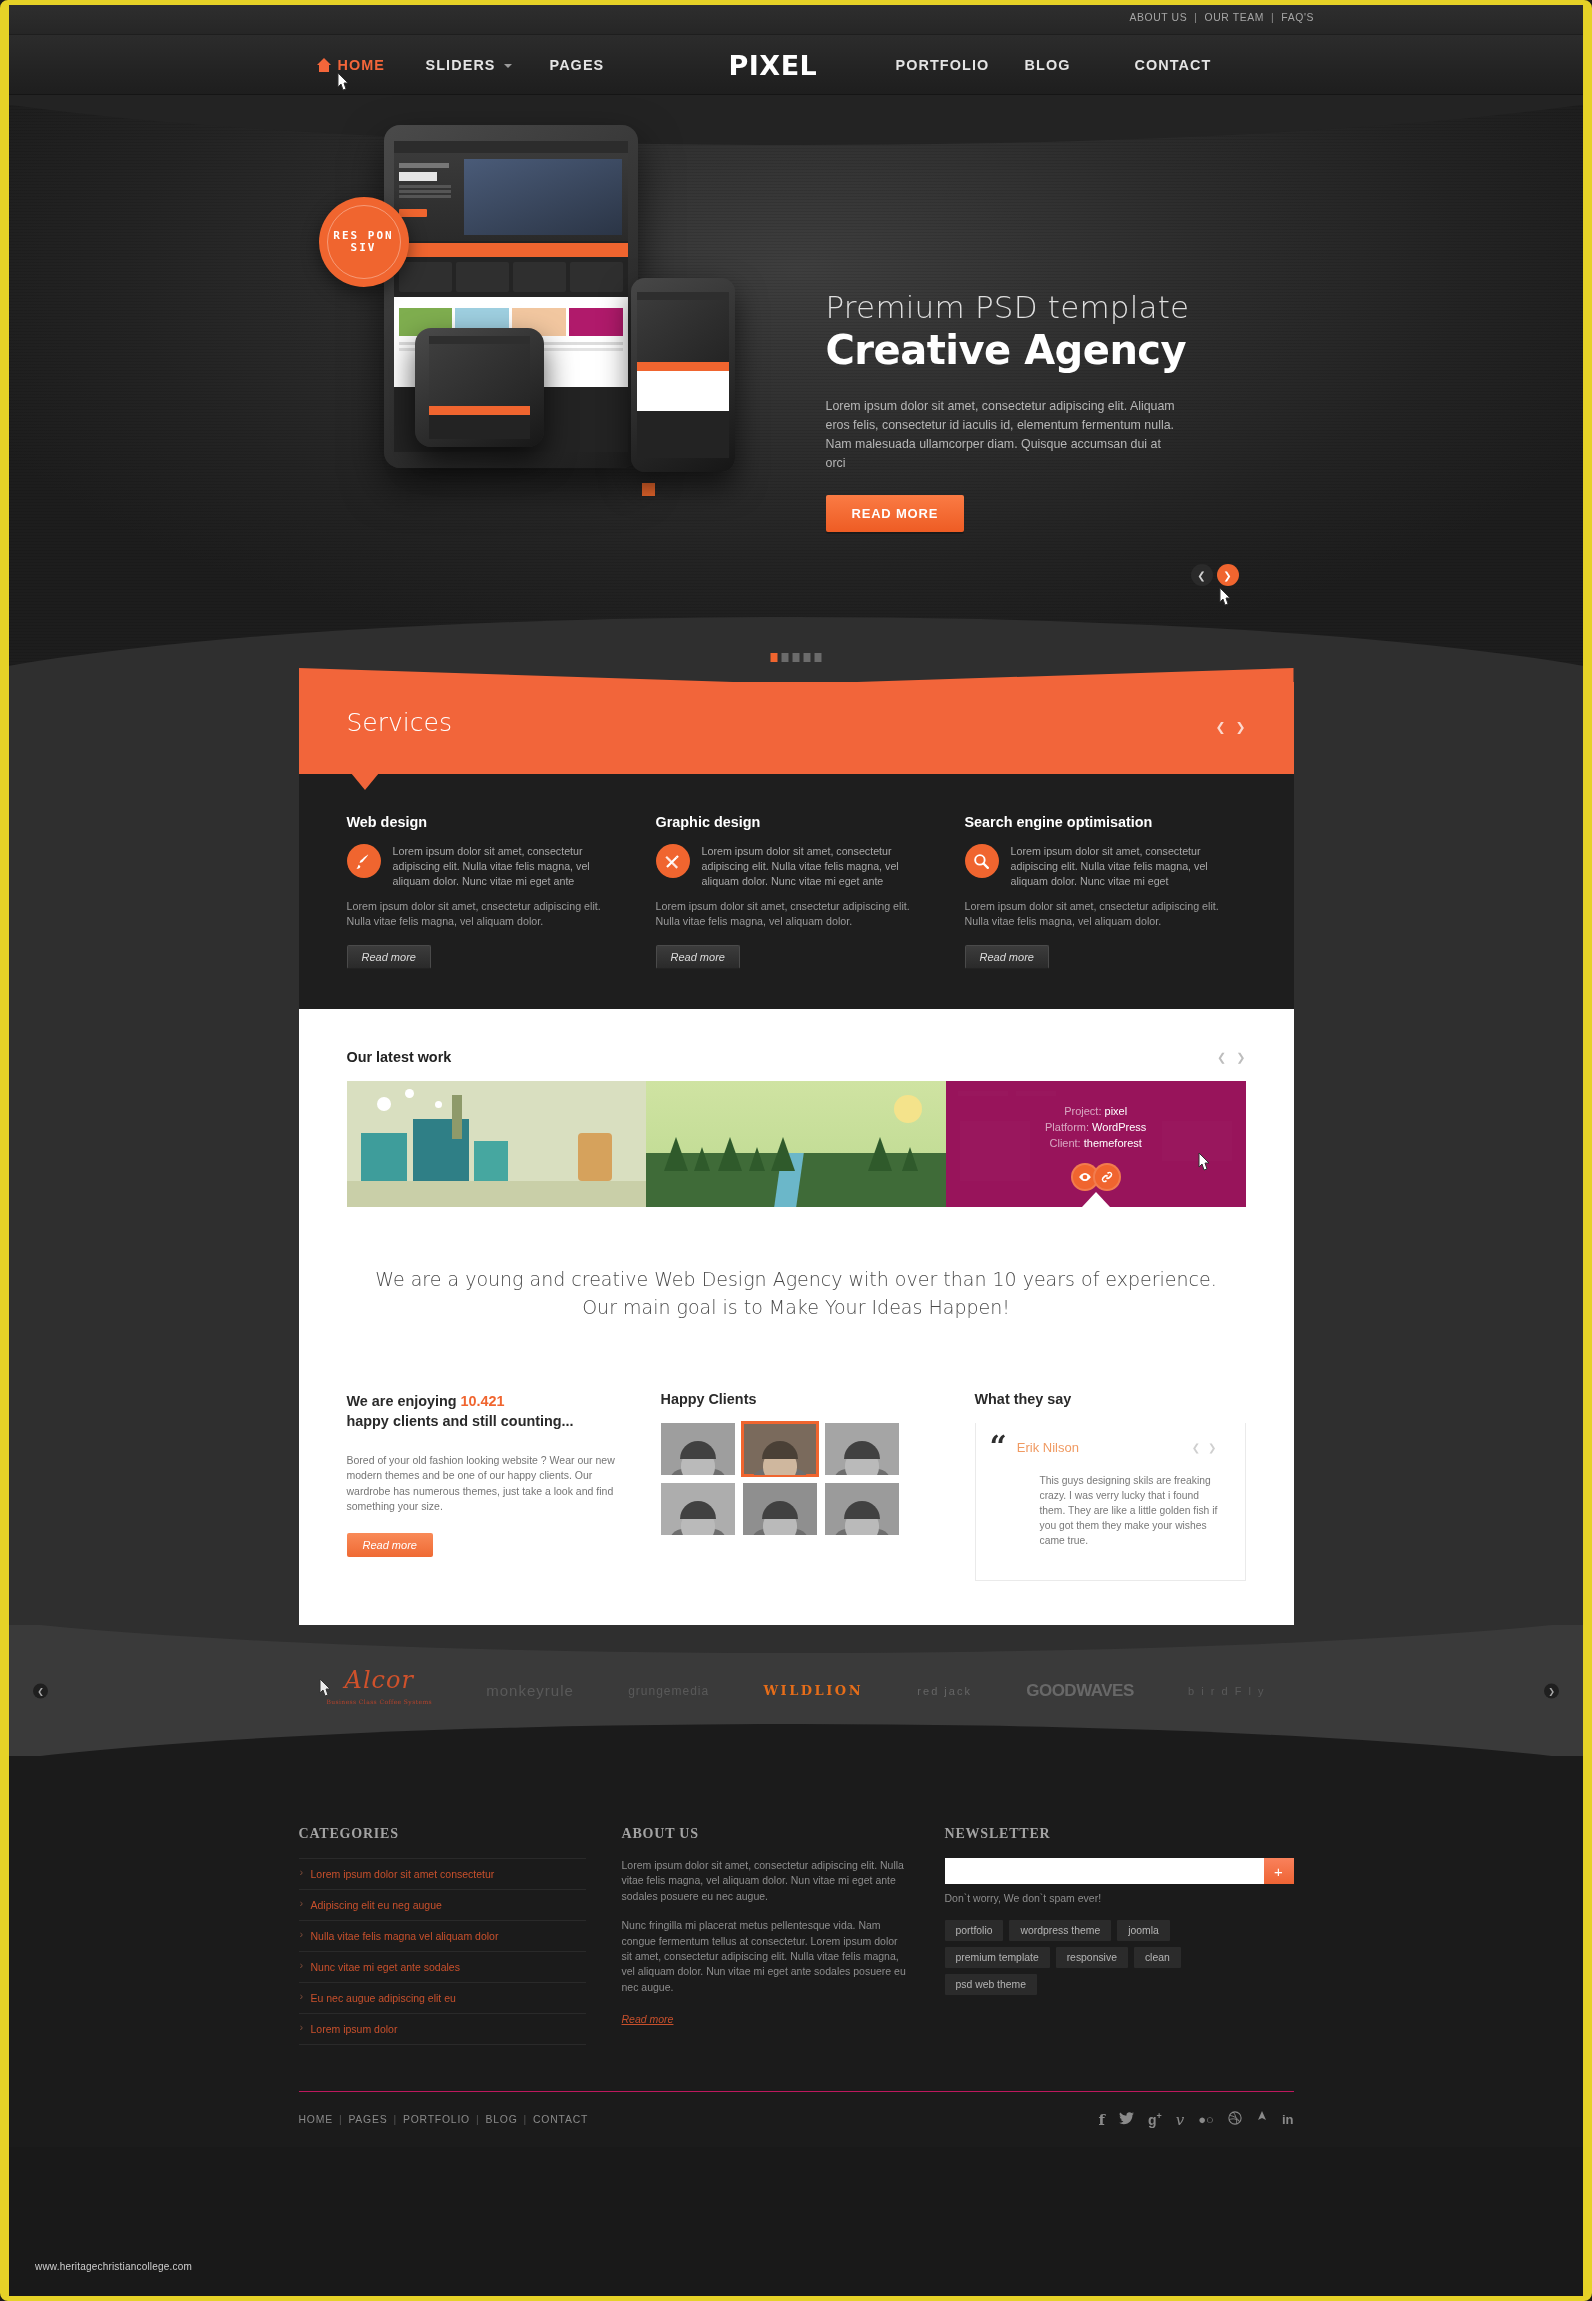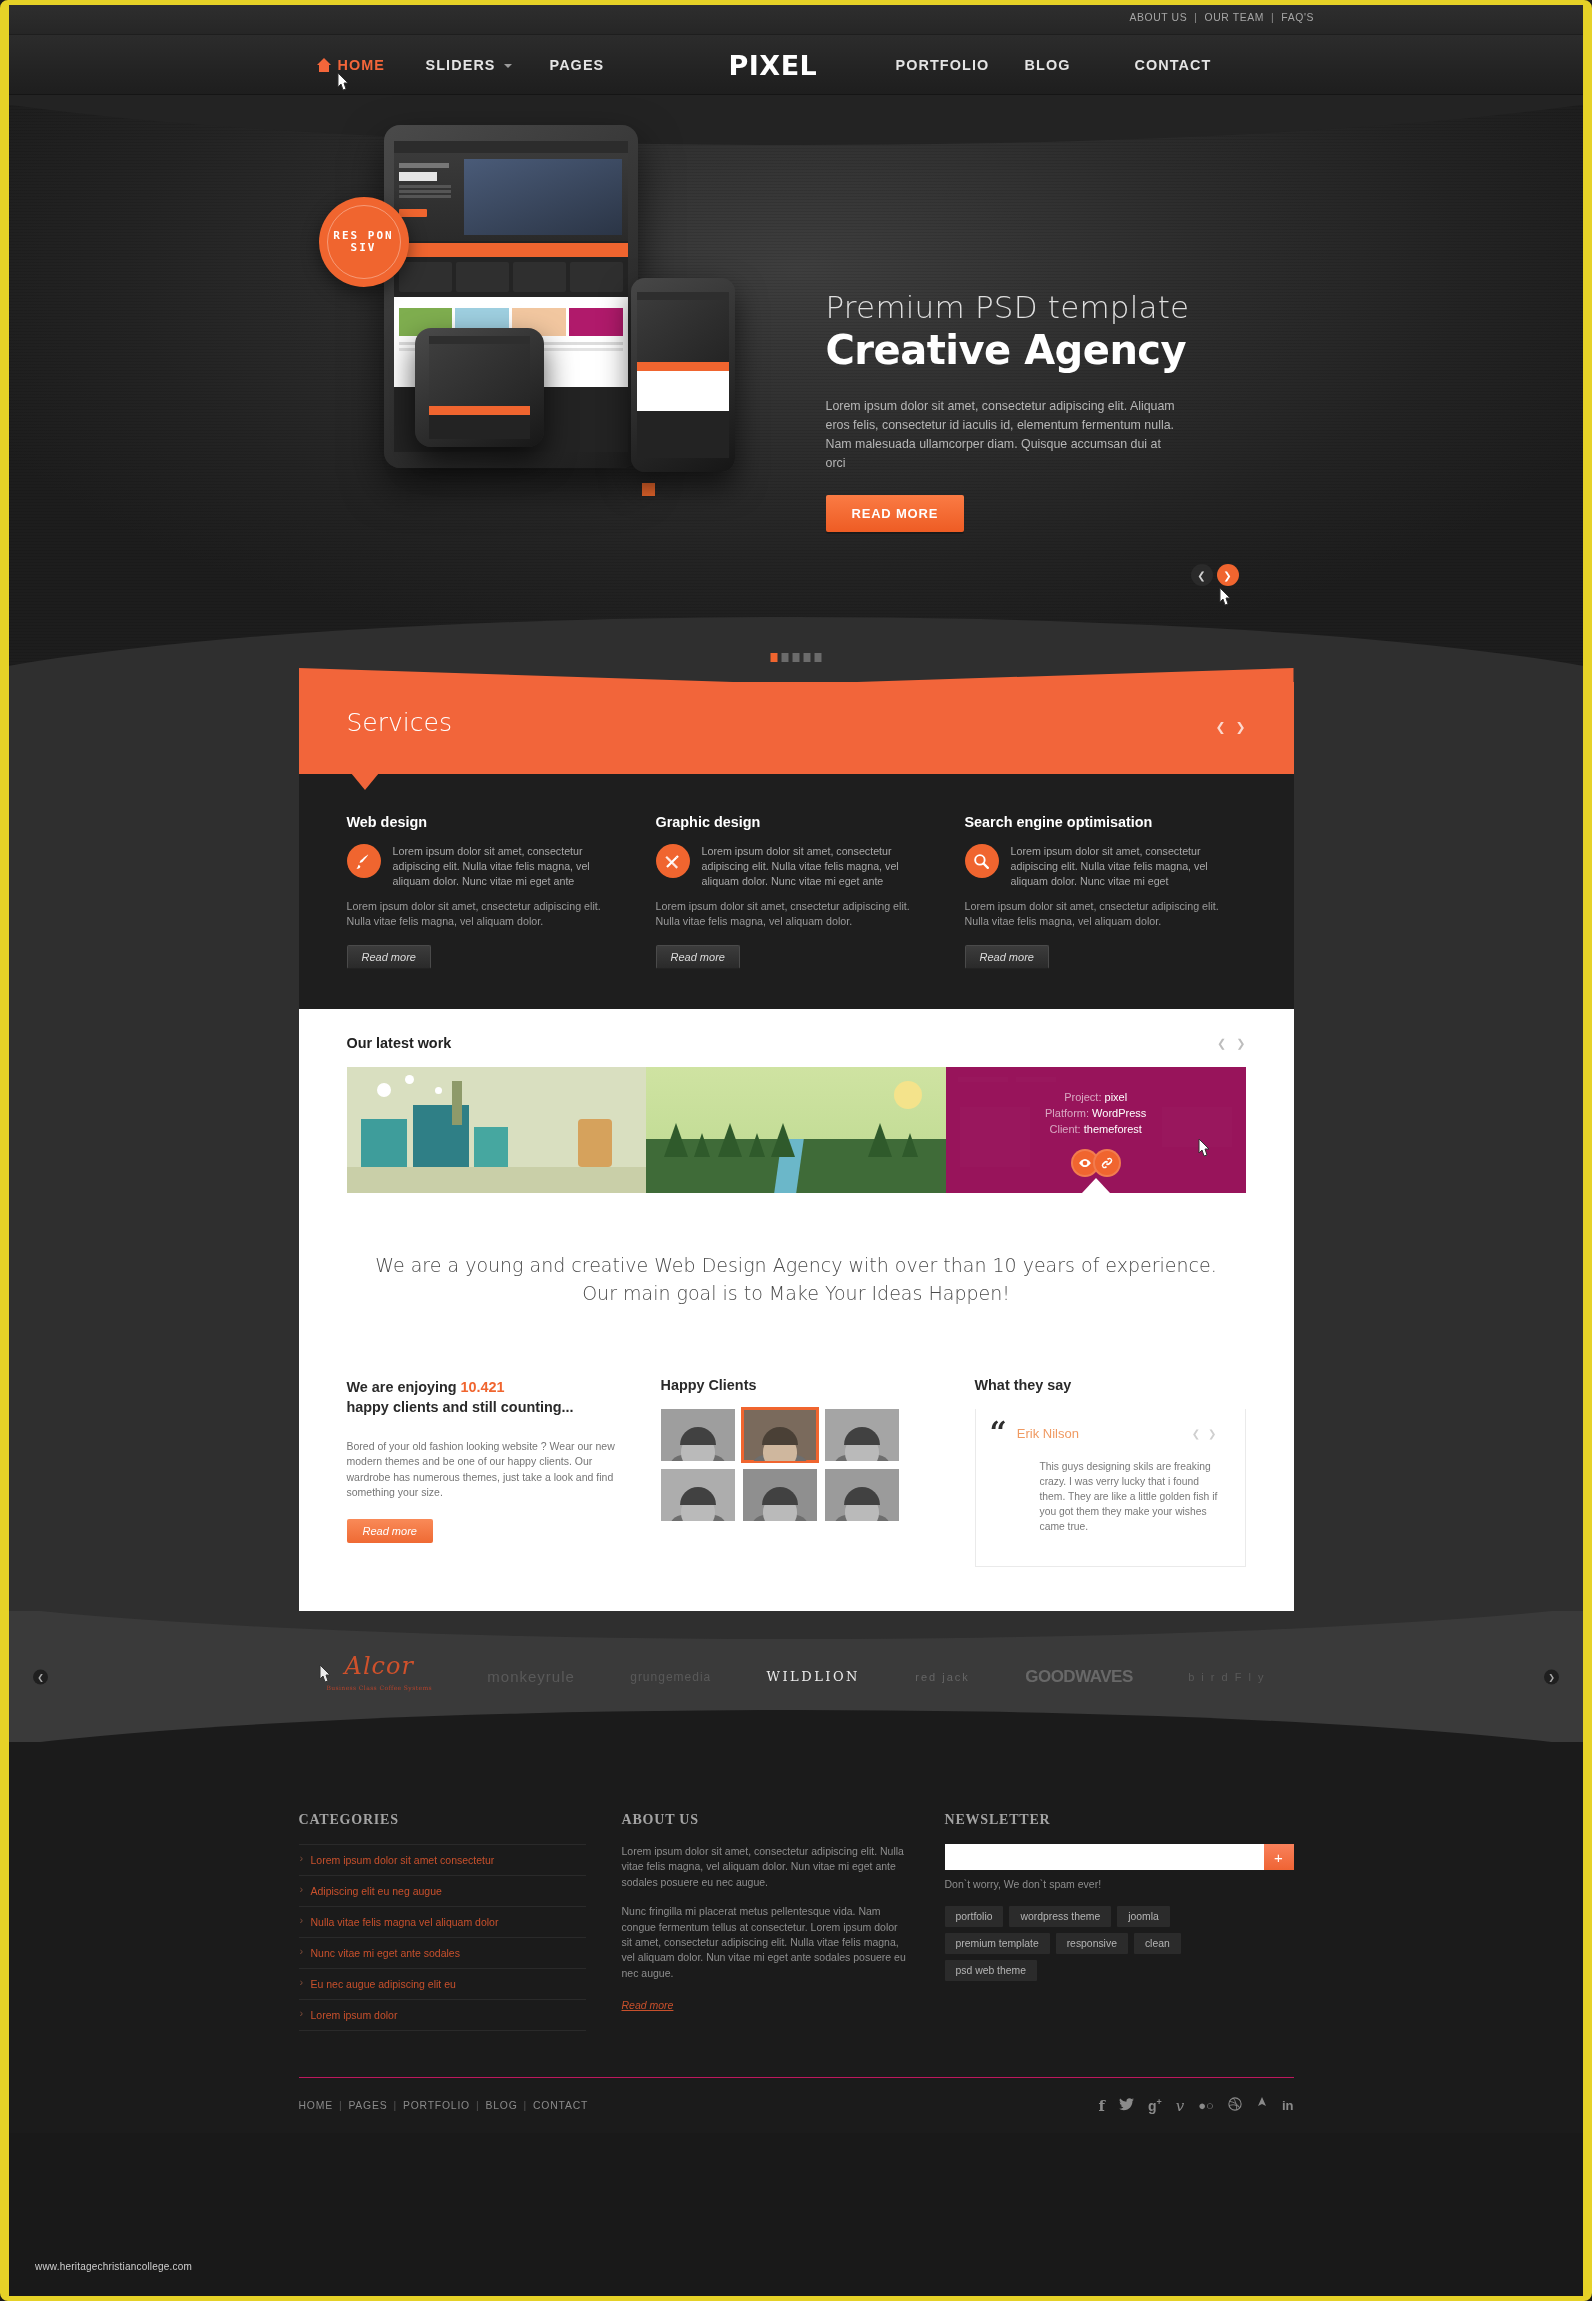--- a/index.html
+++ b/index.html
@@ -324,21 +324,21 @@
     background: linear-gradient(#3c3c3c,#2a2a2a);
     border: 1px solid #4a4a4a; border-bottom-color:#222;
     color: #dcdcdc; font-size: 11px; font-style: italic;
     padding: 5px 14px; border-radius: 2px;
   }
 
   
   .white {
     width: 995px; margin: 0 auto;
     background: #fff;
-    padding: 26px 48px 44px;
+    padding: 40px 48px 44px;
     position: relative;
   }
   .white::after {
     content:""; position:absolute; left:0; bottom:-17px; width:100%; height:18px;
     background:#fff;
     clip-path: polygon(0 0, 50% 100%, 100% 0);
   }
   .lw-head {
     display:flex; justify-content: space-between; align-items: center;
     margin-bottom: 16px;
@@ -467,21 +467,21 @@
   }
   .logo-item {
     color: #5d5d5d; font-size: 15px; letter-spacing: 1px;
     text-align:center; opacity:.9;
   }
   .logo-alcor {
     color:#e0542a; font-family:"DejaVu Serif", serif; font-size: 24px;
     font-style: italic; line-height: 22px;
   }
   .logo-alcor small { display:block; font-size:6px; color:#c3442a; letter-spacing:0.4px; font-style:normal;}
-  .logo-wild { font-family:"DejaVu Serif", serif; font-size: 13px; letter-spacing: 2.5px; color:#ffffff;}
+  .logo-wild { font-family:"DejaVu Serif", serif; font-size: 13px; letter-spacing: 2.5px; color:#f97316;font-weight:bold;}
   .logo-redjack { font-size: 11px; letter-spacing: 2px; color:#6a6a6a; }
   .logo-good { font-weight: bold; font-size: 17px; letter-spacing: -0.5px; color:#6e6e6e;}
   .strip-arrow {
     position:absolute; top: 50%; transform: translateY(-50%);
     width: 15px; height: 15px; border-radius: 50%;
     background: #1f1f1f; color:#aaa; font-size: 8px;
     display:flex; align-items:center; justify-content:center; z-index:3;
   }
 
   

